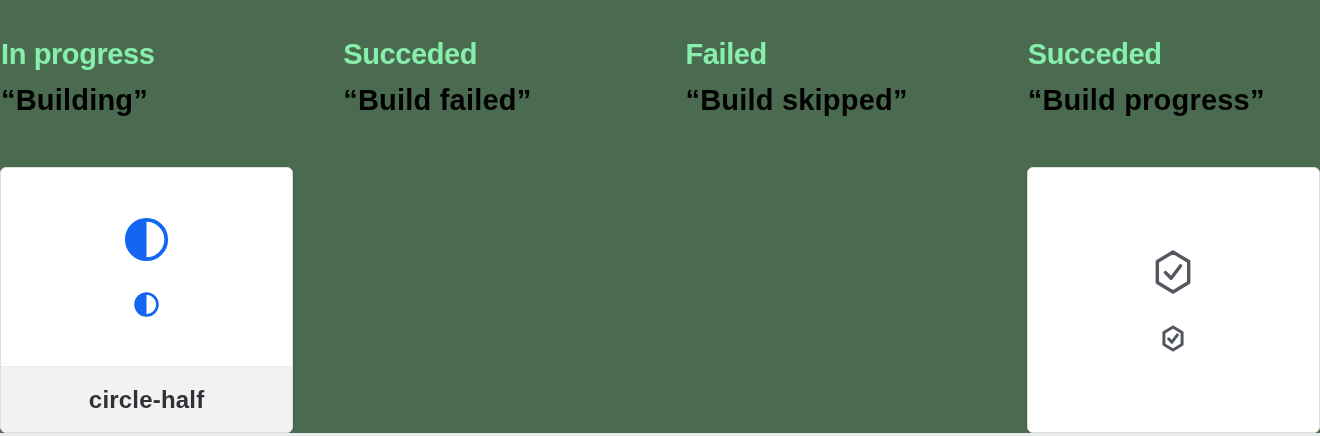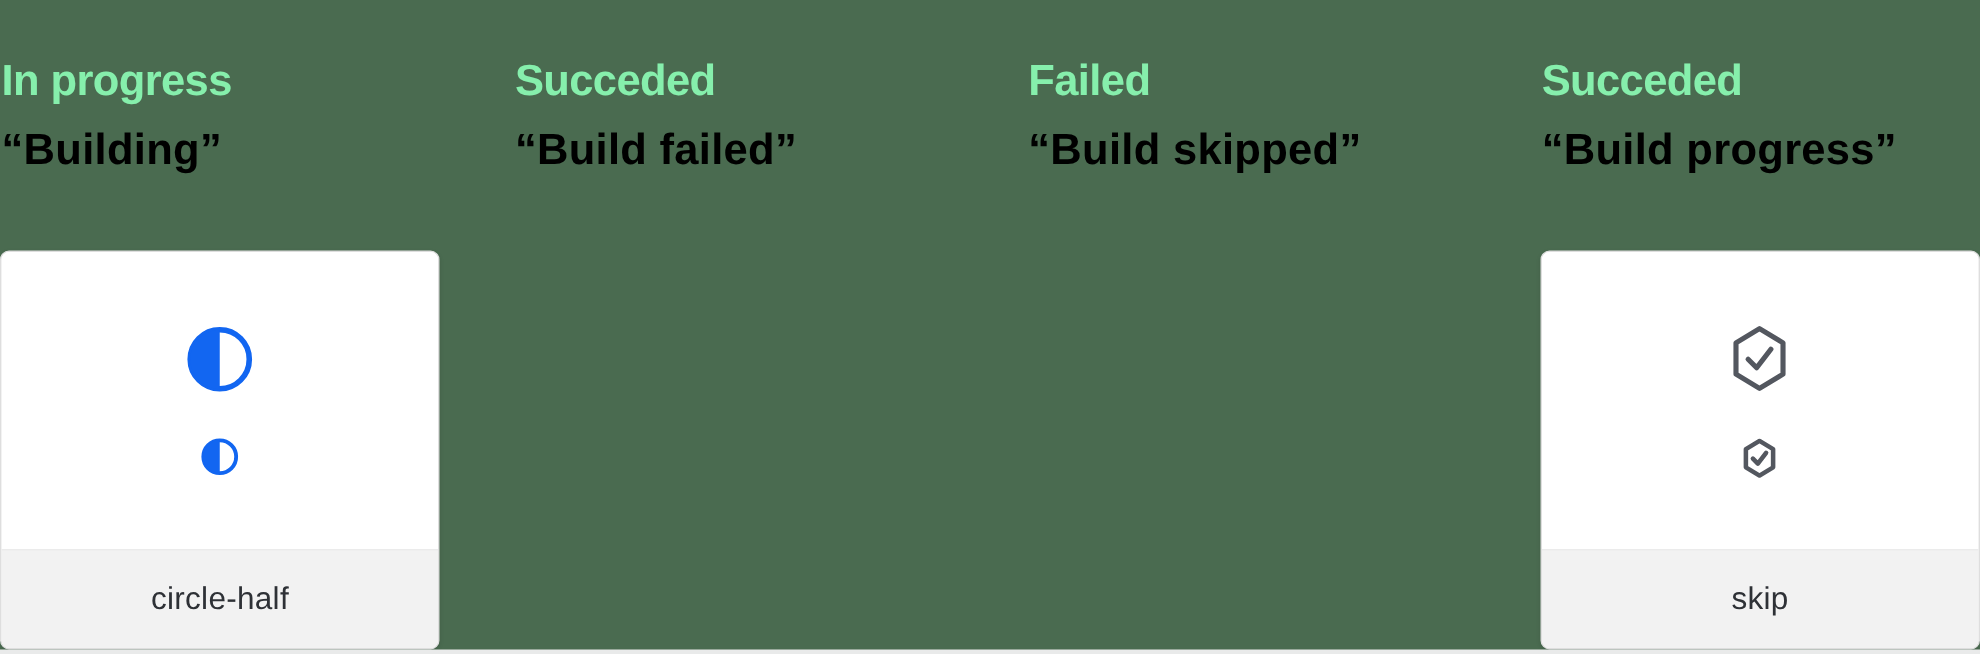--- a/index.html
+++ b/index.html
@@ -61,22 +61,22 @@
   }
   .card-footer {
     height: 65px;
     background: #f2f2f2;
     border-top: 1px solid #ebebeb;
     display: flex;
     align-items: center;
     justify-content: center;
   }
   .card-footer-label {
-    font-size: 21px;
-    font-weight: 400;
+    font-size: 24px;
+    font-weight: 700;
     letter-spacing: 0.2px;
     color: #2e3136;
   }
 
   .icon { display: inline-flex; }
   .icon svg { display: block; }
   .icon-lg-sq svg { width: 45px; height: 45px; }
   .icon-sm-sq svg { width: 25px; height: 25px; }
   .icon-lg-check svg { width: 41px; height: 41px; }
   .icon-sm-check svg { width: 27px; height: 27px; }
@@ -142,21 +142,18 @@
             <polyline points="12,24.5 18,30.5 28,17.5" stroke="currentColor" stroke-width="3.6" stroke-linecap="round" stroke-linejoin="round"></polyline>
           </svg>
         </span>
         <span class="icon icon-sm-hex">
           <svg viewBox="0 0 40 48" fill="none">
             <polygon points="20,3 36.5,13 36.5,35 20,45 3.5,35 3.5,13" stroke="currentColor" stroke-width="5.5" stroke-linejoin="round"></polygon>
             <polyline points="12,24.5 18,30.5 28,17.5" stroke="currentColor" stroke-width="5.5" stroke-linecap="round" stroke-linejoin="round"></polyline>
           </svg>
         </span>
       </div>
-      <div class="card-footer">
-        <span class="card-footer-label">skip</span>
-      </div>
     </div>
   </div>
 
 </div>
 
 <div class="bottom-strip"></div>
 
 </body></html>

